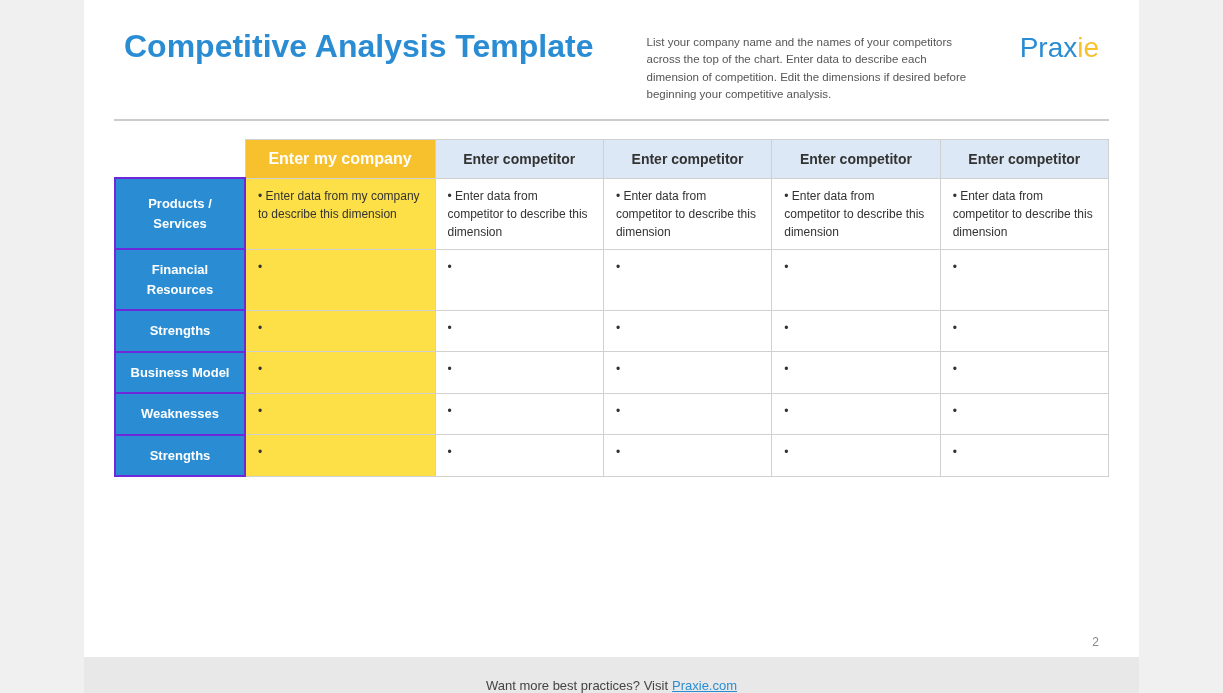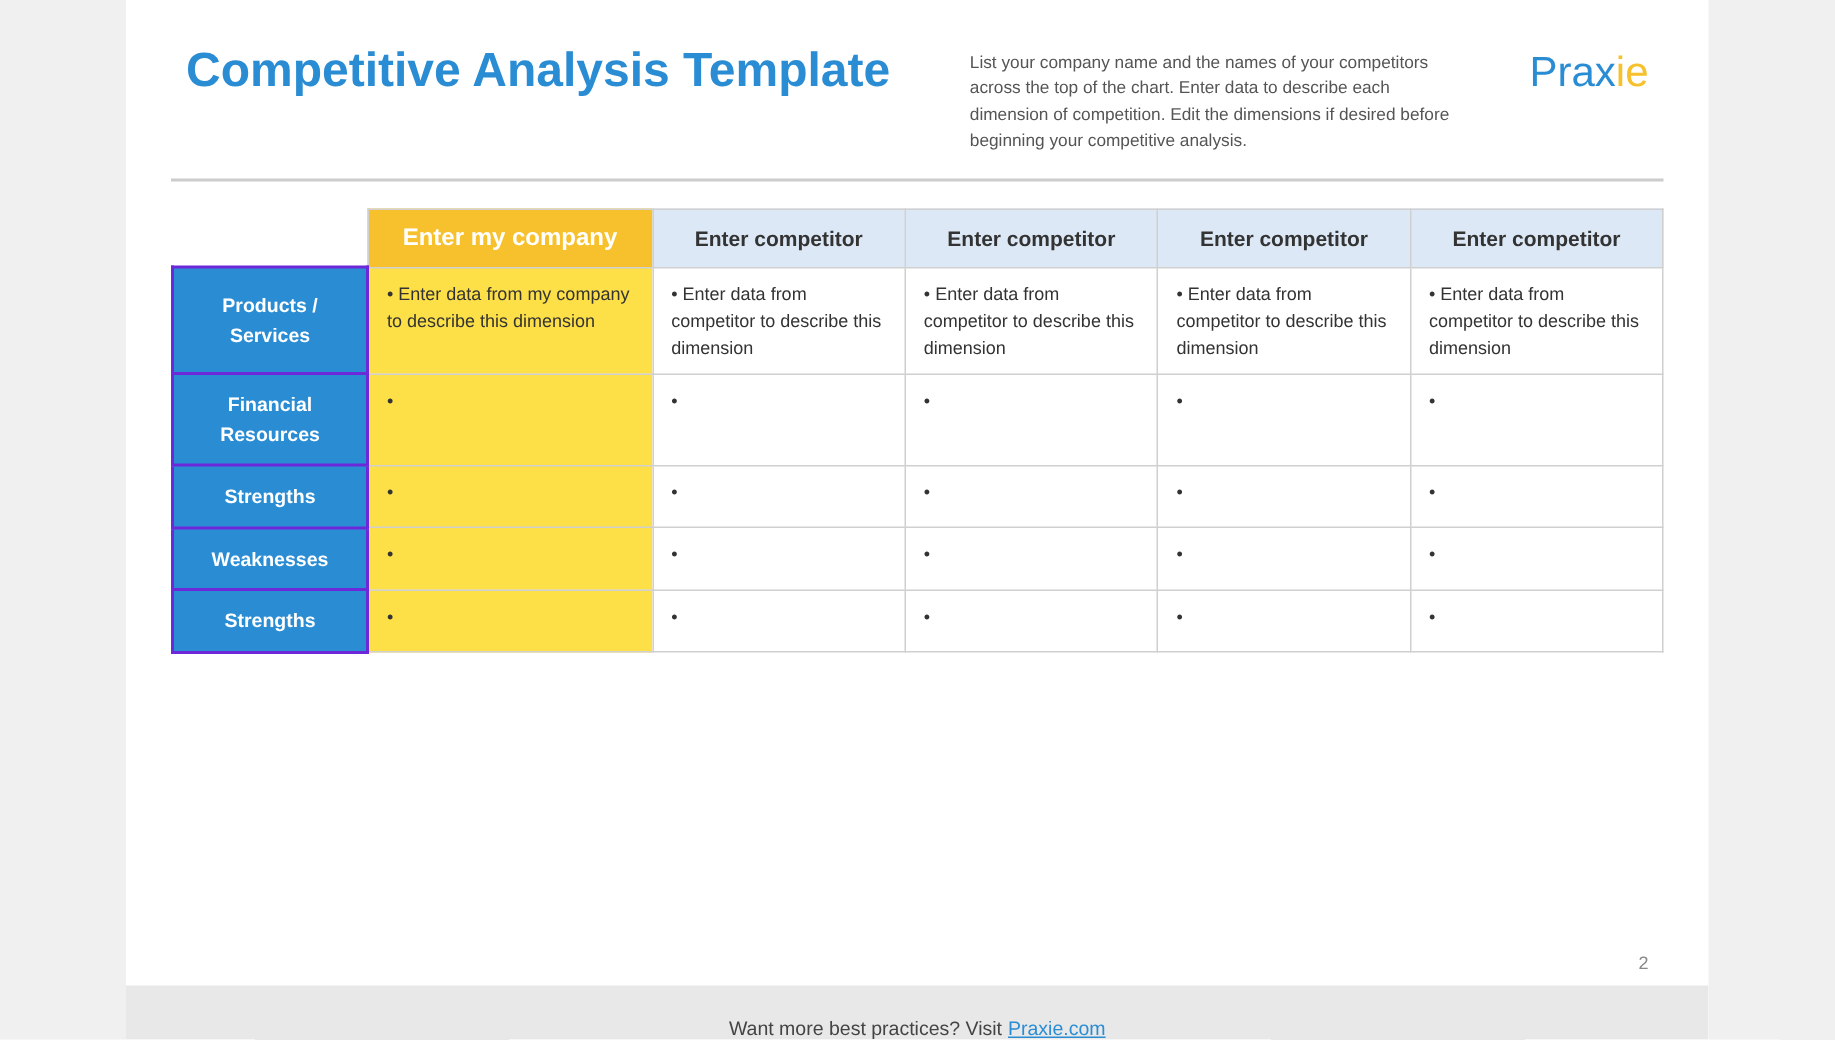--- a/index.html
+++ b/index.html
@@ -183,20 +183,28 @@
           </tr>
           <tr>
             <td class="dim-label">Strengths</td>
             <td class="my-company-cell">•</td>
             <td class="competitor-cell">•</td>
             <td class="competitor-cell">•</td>
             <td class="competitor-cell">•</td>
             <td class="competitor-cell">•</td>
           </tr>
           <tr>
+            <td class="dim-label">Business Model</td>
+            <td class="my-company-cell">•</td>
+            <td class="competitor-cell">•</td>
+            <td class="competitor-cell">•</td>
+            <td class="competitor-cell">•</td>
+            <td class="competitor-cell">•</td>
+          </tr>
+          <tr>
             <td class="dim-label">Weaknesses</td>
             <td class="my-company-cell">•</td>
             <td class="competitor-cell">•</td>
             <td class="competitor-cell">•</td>
             <td class="competitor-cell">•</td>
             <td class="competitor-cell">•</td>
           </tr>
           <tr>
             <td class="dim-label">Strengths</td>
             <td class="my-company-cell">•</td>

